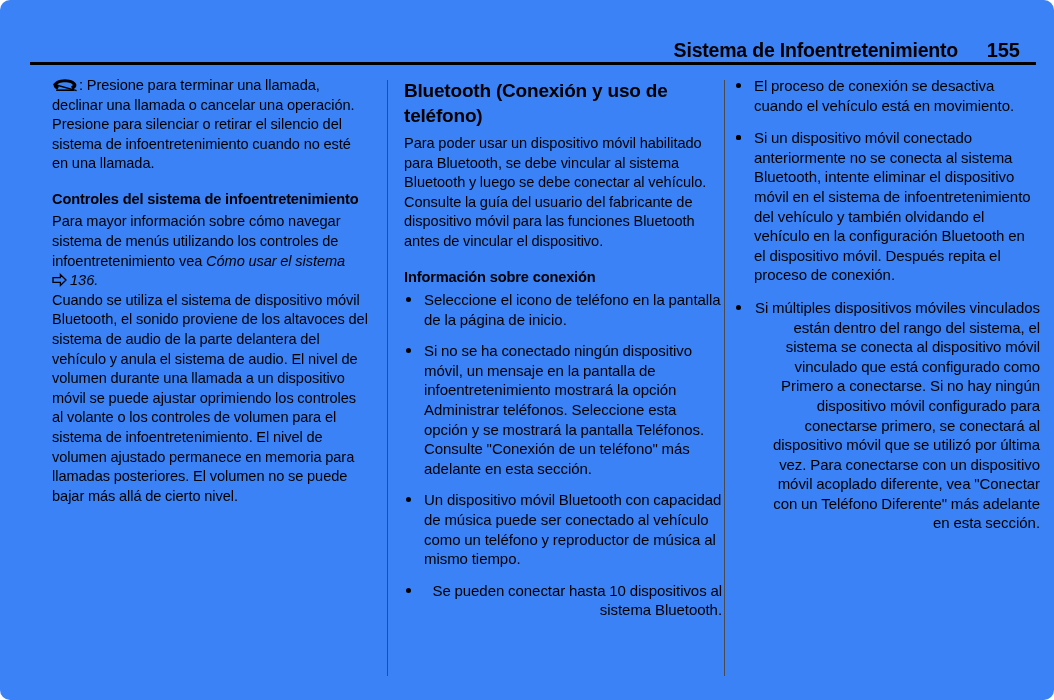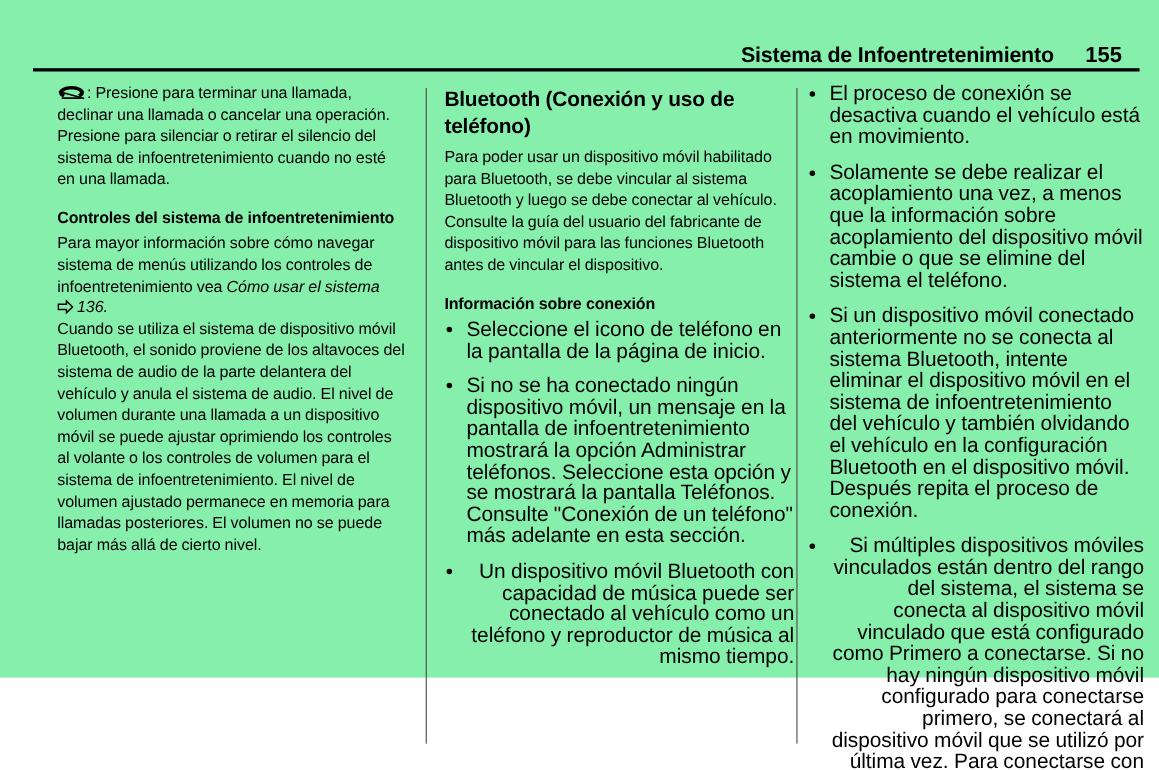--- a/index.html
+++ b/index.html
@@ -10,23 +10,24 @@
   body {
     width: 1054px;
     height: 700px;
     font-family: "Liberation Sans", sans-serif;
     color: #000000;
     overflow: hidden;
   }
   .page {
     position: relative;
     width: 1054px;
-    height: 616px;
-    background: #86efac;
+    height: 700px;
+    background: #3b82f6;
     box-sizing: border-box;
+    border-radius: 10px;
   }
 
   
   .page-header {
     position: absolute;
     left: 30px;
     top: 26px;
     width: 1006px;
     height: 34px;
     display: flex;
@@ -145,21 +146,21 @@
 
   
   .bullets {
     margin: 0;
     padding: 0;
     list-style: none;
   }
   .bullets li {
     position: relative;
     padding-left: 20px;
-    font-size: 19px;
+    font-size: 15px;
     line-height: 19.6px;
     letter-spacing: -0.05px;
     word-spacing: -0.3px;
     margin-bottom: 12px;
   }
   .bullets li:last-child { margin-bottom: 0; text-align: right; }
   .bullets li .dot {
     position: absolute;
     left: 2px;
     top: 7px;
@@ -206,26 +207,27 @@
 
       <h1 class="h-major first">Bluetooth (Conexión y uso de teléfono)</h1>
 
       <p class="body-text">Para poder usar un dispositivo móvil habilitado para Bluetooth, se debe vincular al sistema Bluetooth y luego se debe conectar al vehículo. Consulte la guía del usuario del fabricante de dispositivo móvil para las funciones Bluetooth antes de vincular el dispositivo.</p>
 
       <h3 class="h-sub">Información sobre conexión</h3>
       <ul class="bullets">
         <li><span class="dot"></span><span>Seleccione el icono de teléfono en la pantalla de la página de inicio.</span></li>
         <li><span class="dot"></span><span>Si no se ha conectado ningún dispositivo móvil, un mensaje en la pantalla de infoentretenimiento mostrará la opción Administrar teléfonos. Seleccione esta opción y se mostrará la pantalla Teléfonos. Consulte "Conexión de un teléfono" más adelante en esta sección.</span></li>
         <li><span class="dot"></span><span>Un dispositivo móvil Bluetooth con capacidad de música puede ser conectado al vehículo como un teléfono y reproductor de música al mismo tiempo.</span></li>
+        <li><span class="dot"></span><span>Se pueden conectar hasta 10 dispositivos al sistema Bluetooth.</span></li>
       </ul>
     </div>
 
     <div class="col col-3">
       <ul class="bullets">
         <li><span class="dot"></span><span>El proceso de conexión se desactiva cuando el vehículo está en movimiento.</span></li>
-        <li><span class="dot"></span><span>Solamente se debe realizar el acoplamiento una vez, a menos que la información sobre acoplamiento del dispositivo móvil cambie o que se elimine del sistema el teléfono.</span></li>
+        <li><span class="dot"></span></li>
         <li><span class="dot"></span><span>Si un dispositivo móvil conectado anteriormente no se conecta al sistema Bluetooth, intente eliminar el dispositivo móvil en el sistema de infoentretenimiento del vehículo y también olvidando el vehículo en la configuración Bluetooth en el dispositivo móvil. Después repita el proceso de conexión.</span></li>
         <li><span class="dot"></span><span>Si múltiples dispositivos móviles vinculados están dentro del rango del sistema, el sistema se conecta al dispositivo móvil vinculado que está configurado como Primero a conectarse. Si no hay ningún dispositivo móvil configurado para conectarse primero, se conectará al dispositivo móvil que se utilizó por última vez. Para conectarse con un dispositivo móvil acoplado diferente, vea "Conectar con un Teléfono Diferente" más adelante en esta sección.</span></li>
       </ul>
     </div>
 
   </div>
 </div>
 
 </body></html>

